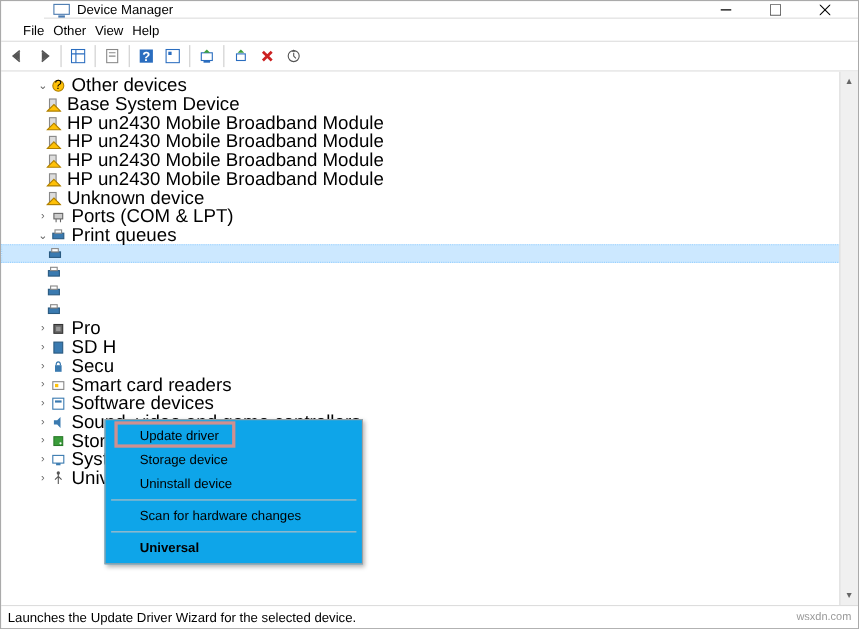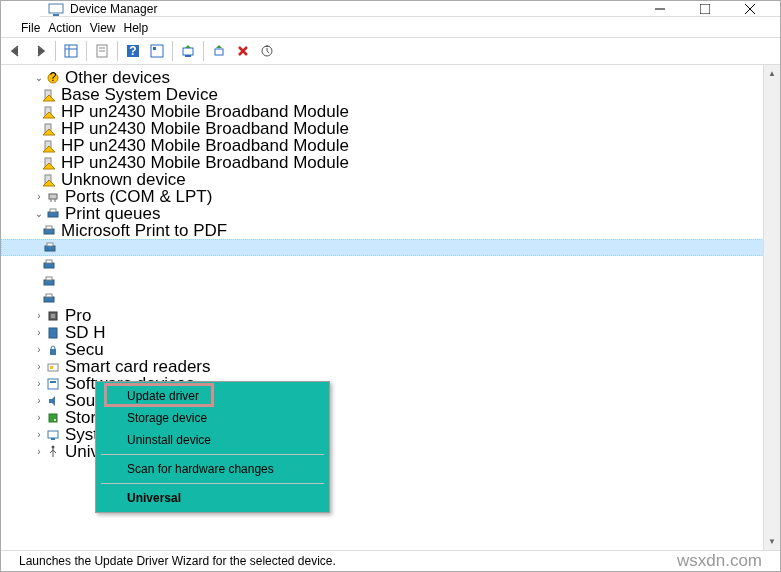--- a/index.html
+++ b/index.html
@@ -17,26 +17,26 @@
 .tree { padding: 4px 0; overflow-y: auto; height: 100%; }
 .node { display: flex; align-items: center; height: 17px; white-space: nowrap; font-size: 12px; }
 .chev { width: 12px; display: inline-flex; align-items: center; justify-content: center; font-size: 10px; color: #666; }
 .nicon { width: 16px; height: 16px; display: inline-flex; align-items: center; justify-content: center; margin-right: 4px; }
 .nlabel { font-size: 17px; }
 .indent1 { padding-left: 32px; }
 .indent2 { padding-left: 28px; }
 .selected { background: #cce8ff; border: 1px dotted #99d1ff; }
 .scrollbar { position: absolute; right: 0; top: 0; bottom: 0; width: 17px; background: #f0f0f0; border-left: 1px solid #ddd; }
 .scrollbar .up, .scrollbar .down { height: 17px; display: flex; align-items: center; justify-content: center; font-size: 8px; color: #666; }
-.ctxmenu { position: absolute; left: 94px; top: 316px; width: 235px; background: #14b8a6; border: 1px solid #a0a0a0; box-shadow: 2px 2px 4px rgba(0,0,0,.3); padding: 3px; }
+.ctxmenu { position: absolute; left: 94px; top: 316px; width: 235px; background: #0ea5e9; border: 1px solid #a0a0a0; box-shadow: 2px 2px 4px rgba(0,0,0,.3); padding: 3px; }
 .ctxmenu .mitem { height: 22px; display: flex; align-items: center; padding: 0 20px 0 28px; font-size: 12px; }
 .ctxmenu .msep { height: 1px; background: #c0c0c0; margin: 3px 2px; }
 .ctxmenu .bold { font-weight: bold; }
 .highlight-box { position: absolute; border: 3px solid #d09090; pointer-events: none; }
-.statusbar { height: 20px; display: flex; align-items: center; padding: 0 18px; font-size: 12px; justify-content: space-between; }
+.statusbar { height: 20px; display: flex; align-items: center; padding: 0 6px; font-size: 12px; justify-content: space-between; }
 svg { display: block; }
 </style>
 </head>
 <body>
 
 <div class="titlebar">
   <span class="icon">
     <svg width="16" height="16">
         <rect x="1" y="3" width="14" height="9" fill="#fff" stroke="#4a7ab0"></rect>
         <rect x="5" y="13" width="6" height="2" fill="#4a7ab0"></rect>
@@ -56,21 +56,21 @@
   <div class="btn">
       <svg width="10" height="10">
         <line x1="0" y1="0" x2="10" y2="10" stroke="#000"></line>
         <line x1="10" y1="0" x2="0" y2="10" stroke="#000"></line>
       </svg>
     </div>
 </div>
 
 <div class="menubar">
   <span>File</span>
-  <span>Action</span>
+  <span>Other</span>
   <span>View</span>
   <span>Help</span>
 </div>
 
 <div class="toolbar">
   <div class="tbtn">
       <svg width="14" height="14">
         <path d="M9 2 L3 7 L9 12" fill="none" stroke="#555" stroke-width="1.5"></path>
         <path d="M3 7 L9 3 L9 11 Z" fill="#555"></path>
       </svg>
@@ -227,30 +227,20 @@
 
     <div class="node indent1">
         <span class="chev">⌄</span>
         <span class="nicon">
           <svg width="14" height="14">
             <rect x="2" y="5" width="10" height="5" fill="#3a7ab0" stroke="#2a5a80"></rect>
             <rect x="4" y="2" width="6" height="3" fill="#fff" stroke="#888"></rect>
           </svg>
         </span>
         <span class="nlabel">Print queues</span>
-      </div>
-    <div class="node indent2">
-        <span class="chev"></span>
-        <span class="nicon">
-          <svg width="14" height="14">
-            <rect x="2" y="5" width="10" height="5" fill="#3a7ab0" stroke="#2a5a80"></rect>
-            <rect x="4" y="2" width="6" height="3" fill="#fff" stroke="#888"></rect>
-          </svg>
-        </span>
-        <span class="nlabel">Microsoft Print to PDF</span>
       </div>
     <div class="node indent2 selected">
         <span class="chev"></span>
         <span class="nicon">
           <svg width="14" height="14">
             <rect x="2" y="5" width="10" height="5" fill="#3a7ab0" stroke="#2a5a80"></rect>
             <rect x="4" y="2" width="6" height="3" fill="#fff" stroke="#888"></rect>
           </svg>
         </span>
         <span class="nlabel"></span>
@@ -399,14 +389,14 @@
     <div class="mitem bold">
         <span>Universal</span>
       </div>
   </div>
 
   <div class="highlight-box" style="left:103px; top:318px; width:110px; height:24px;"></div>
 </div>
 
 <div class="statusbar">
   <span>Launches the Update Driver Wizard for the selected device.</span>
-  <span style="color:#999;font-size:17px;text-align:right;">wsxdn.com</span>
+  <span style="color:#999;font-size:10px;text-align:right;">wsxdn.com</span>
 </div>
 
 </body></html>

